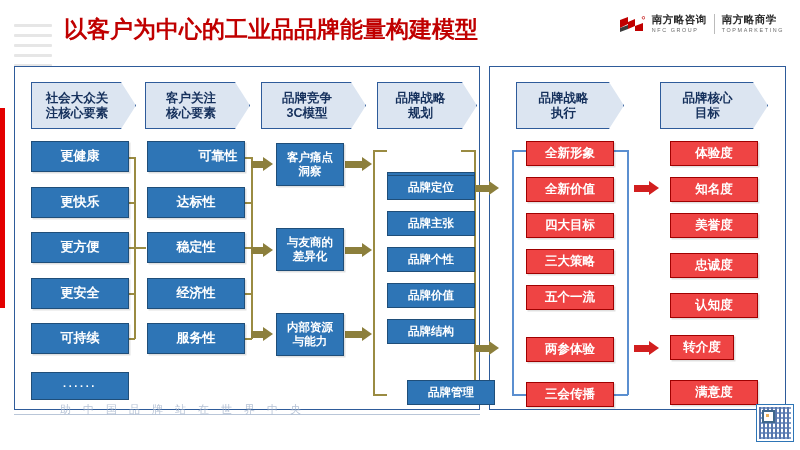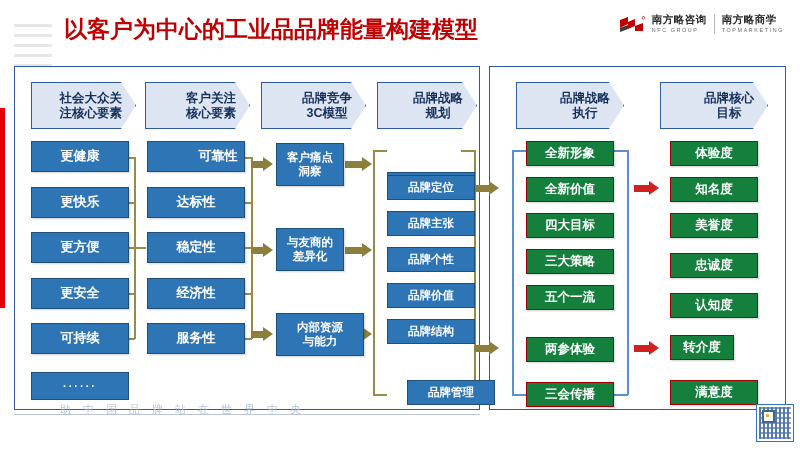--- a/index.html
+++ b/index.html
@@ -28,38 +28,38 @@
   .logo-div{width:1px;height:20px;background:#bbb;}
 
   
   .panel{position:absolute;border:1.4px solid #2e5b9a;background:#fff;box-sizing:border-box;}
   #panel-left{left:14px;top:66px;width:466px;height:344px;}
   #panel-right{left:489px;top:66px;width:297px;height:344px;}
 
   
   .chev{
     position:absolute;height:47px;background:#dce5f1;border:1.6px solid #2e5b9a;
-    box-sizing:border-box;display:flex;align-items:center;justify-content:flex-end;
+    box-sizing:border-box;display:flex;align-items:center;justify-content:center;
     text-align:center;font-size:12.5px;font-weight:bold;color:#15305c;line-height:1.18;
     clip-path:polygon(0 0, calc(100% - 15px) 0, 100% 50%, calc(100% - 15px) 100%, 0 100%);
     padding-right:13px;
   }
 
   
   .box{
     position:absolute;box-sizing:border-box;display:flex;align-items:center;
     justify-content:center;text-align:center;color:#ffffff;font-weight:bold;
     line-height:1.15;
   }
   .box.blue{background:#2e75b6;border:1px solid #1f4e79;font-size:13px;
             box-shadow:1.5px 1.5px 0 rgba(0,0,0,.12);}
   .box.blue-sm{background:#2e75b6;border:1px solid #1f4e79;font-size:11.5px;
             box-shadow:1.5px 1.5px 0 rgba(0,0,0,.12);}
   .box.blue-thin{background:#2e75b6;border:1px solid #1f4e79;font-size:11.5px;}
-  .box.red{background:#15803d;border:1px solid #a00000;font-size:12.5px;
+  .box.red{background:#ef4444;border:1px solid #a00000;font-size:12.5px;
             box-shadow:1.5px 1.5px 0 rgba(0,0,0,.12);}
   .box.empty{background:#2e75b6;border:1px solid #1f4e79;font-size:11px;letter-spacing:2px;}
 
   
   .ln{position:absolute;background:#9a8b42;}
   .lnv{width:1.6px;}
   .lnh{height:1.6px;}
   .olive-arrow-body{position:absolute;height:7px;background:#8c7f3c;}
   .olive-arrow-head{position:absolute;width:0;height:0;
      border-top:7.5px solid transparent;border-bottom:7.5px solid transparent;
@@ -259,21 +259,21 @@
     <span>客户痛点</span><br>
     <span>洞察</span>
   </span>
 </div>
 <div class="box blue-sm" style="left:276px;top:228px;width:68px;height:43px;">
   <span>
     <span>与友商的</span><br>
     <span>差异化</span>
   </span>
 </div>
-<div class="box blue-sm" style="left:276px;top:313px;width:88px;height:43px;">
+<div class="box blue-sm" style="left:276px;top:313px;width:68px;height:43px;">
   <span>
     <span>内部资源</span><br>
     <span>与能力</span>
   </span>
 </div>
 
 <div class="box blue-thin" style="left:387px;top:140px;width:88px;height:25px;margin-top:32px;">品牌文化</div>
 <div class="box blue-thin" style="left:387px;top:175px;width:88px;height:25px;">品牌定位</div>
 <div class="box blue-thin" style="left:387px;top:211px;width:88px;height:25px;">品牌主张</div>
 <div class="box blue-thin" style="left:387px;top:247px;width:88px;height:25px;">品牌个性</div>

